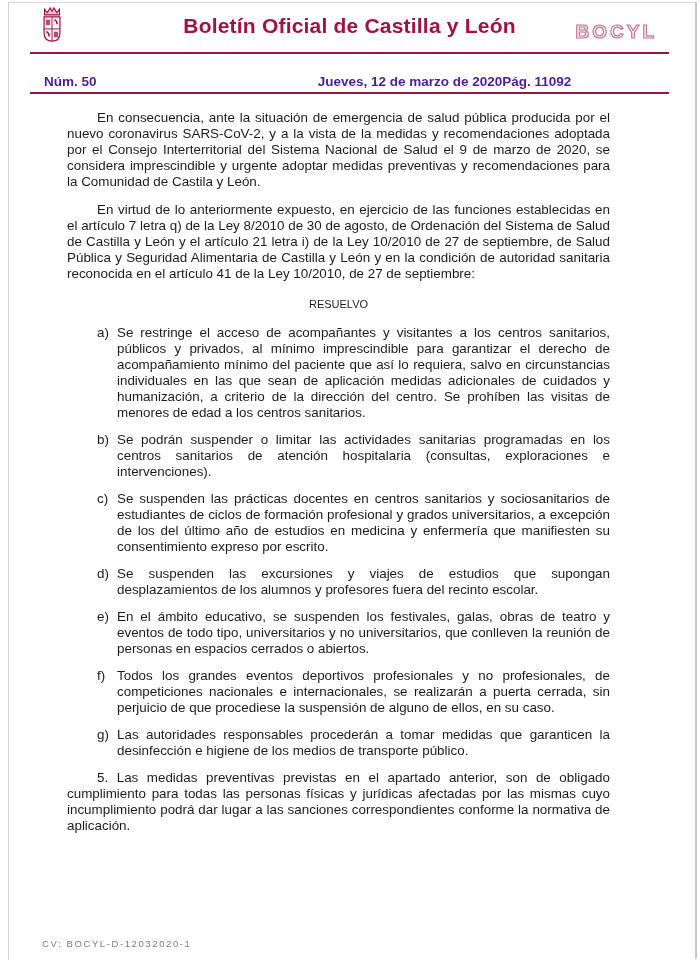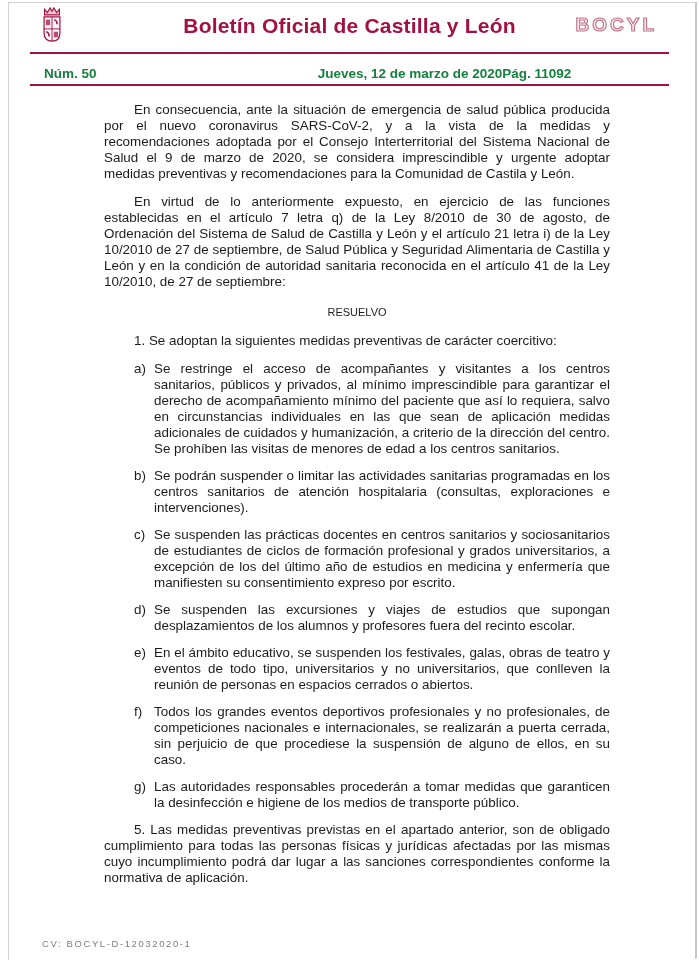--- a/index.html
+++ b/index.html
@@ -25,40 +25,39 @@
   .header-top { position:relative; height:52px; }
   .crest { position:absolute; left:8px; top:6px; }
   .masthead-title {
     position:absolute; left:0; right:0; top:14px;
     text-align:center;
     font-size:21px; font-weight:bold;
     color:#a21240;
     letter-spacing:0.2px;
   }
   .bocyl-logo {
-    position:absolute; right:12px; top:14px;
+    position:absolute; right:12px; top:21px;
     font-size:19px; font-weight:bold; letter-spacing:3px;
     color:#f8eff2;
     -webkit-text-stroke:1.2px #c2778d;
   }
   .rule { height:2px; background:#a21240; border:none; }
   .info-row {
     display:flex; align-items:center;
-    padding:12px 14px 3px 14px;
-    color:#15803d; font-weight:bold; font-size:13.5px;
+    padding:20px 14px 3px 14px;
+    color:#4c1d95; font-weight:bold; font-size:13.5px;
   }
   .info-left  { flex:1; text-align:left; }
   .info-center{ flex:2; text-align:right; }
   .info-right { flex:1; text-align:left; }
   
   .body-text {
     padding:16px 89px 0 67px;
     font-size:13.4px; line-height:16px;
     text-align:justify;
-    margin-left:37px;
   }
   .para { margin-bottom:12px; text-indent:30px; }
   .heading-center {
     text-align:center; text-indent:0;
     margin:14px 0 13px 0;
     font-size:11px;
   }
   .italic { font-style:italic; }
   .measure {
     display:flex;
@@ -100,21 +99,20 @@
       <span class="info-center">Jueves, 12 de marzo de 2020</span>
       <span class="info-right">Pág. 11092</span>
     </div>
     <div class="rule"></div>
   </div>
 
   <div class="body-text">
     <p class="para">En consecuencia, ante la situación de emergencia de salud pública producida por el nuevo coronavirus SARS-CoV-2, y a la vista de la medidas y recomendaciones adoptada por el Consejo Interterritorial del Sistema Nacional de Salud el 9 de marzo de 2020, se considera imprescindible y urgente adoptar medidas preventivas y recomendaciones para la Comunidad de Castila y León.</p>
     <p class="para">En virtud de lo anteriormente expuesto, en ejercicio de las funciones establecidas en el artículo 7 letra q) de la Ley 8/2010 de 30 de agosto, de Ordenación del Sistema de Salud de Castilla y León y el artículo 21 letra i) de la Ley 10/2010 de 27 de septiembre, de Salud Pública y Seguridad Alimentaria de Castilla y León y en la condición de autoridad sanitaria reconocida en el artículo 41 de la Ley 10/2010, de 27 de septiembre:</p>
     <p class="para heading-center">RESUELVO</p>
-    <p class="para">1. Se adoptan la siguientes medidas preventivas de carácter coercitivo:</p>
 
     <div>
       <div class="measure">
         <span class="m-letter">a)</span>
         <span class="m-text">Se restringe el acceso de acompañantes y visitantes a los centros sanitarios, públicos y privados, al mínimo imprescindible para garantizar el derecho de acompañamiento mínimo del paciente que así lo requiera, salvo en circunstancias individuales en las que sean de aplicación medidas adicionales de cuidados y humanización, a criterio de la dirección del centro. Se prohíben las visitas de menores de edad a los centros sanitarios.</span>
       </div>
       <div class="measure">
         <span class="m-letter">b)</span>
         <span class="m-text">Se podrán suspender o limitar las actividades sanitarias programadas en los centros sanitarios de atención hospitalaria (consultas, exploraciones e intervenciones).</span>
       </div>

